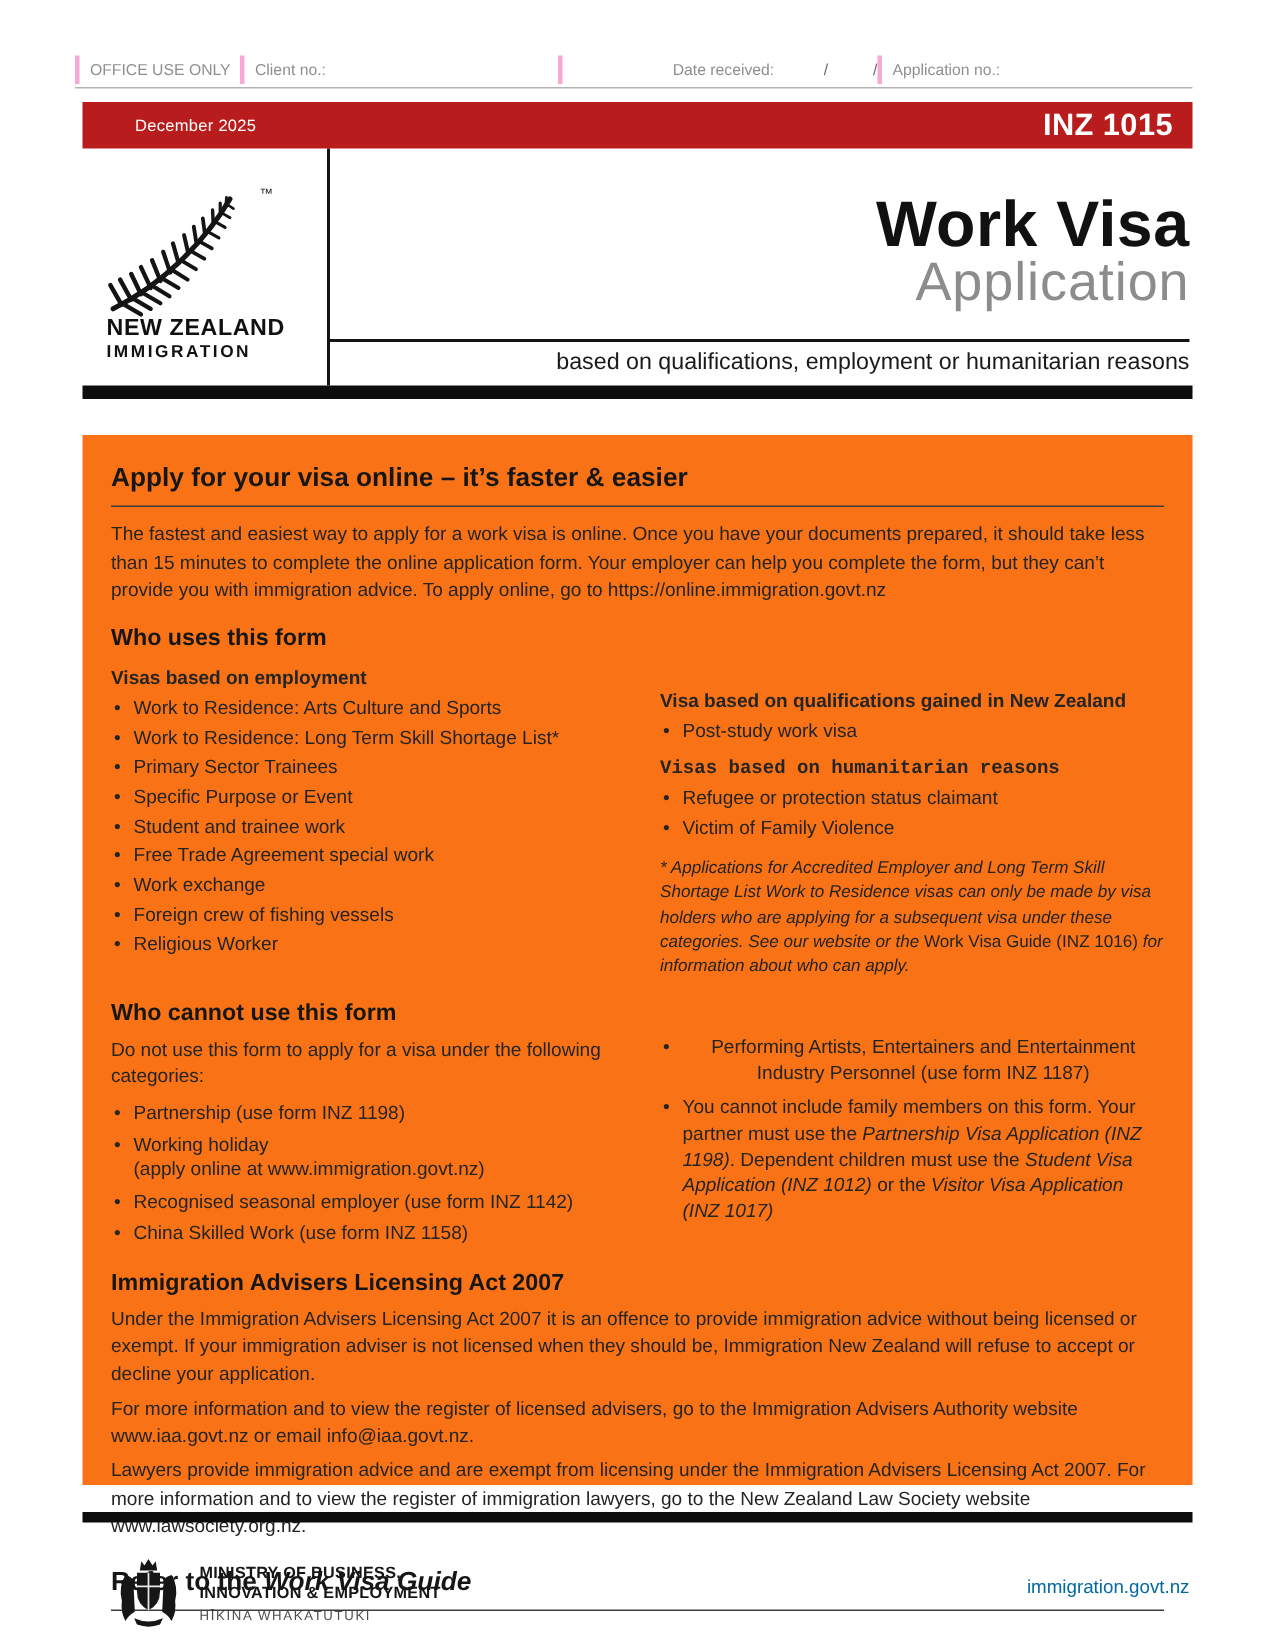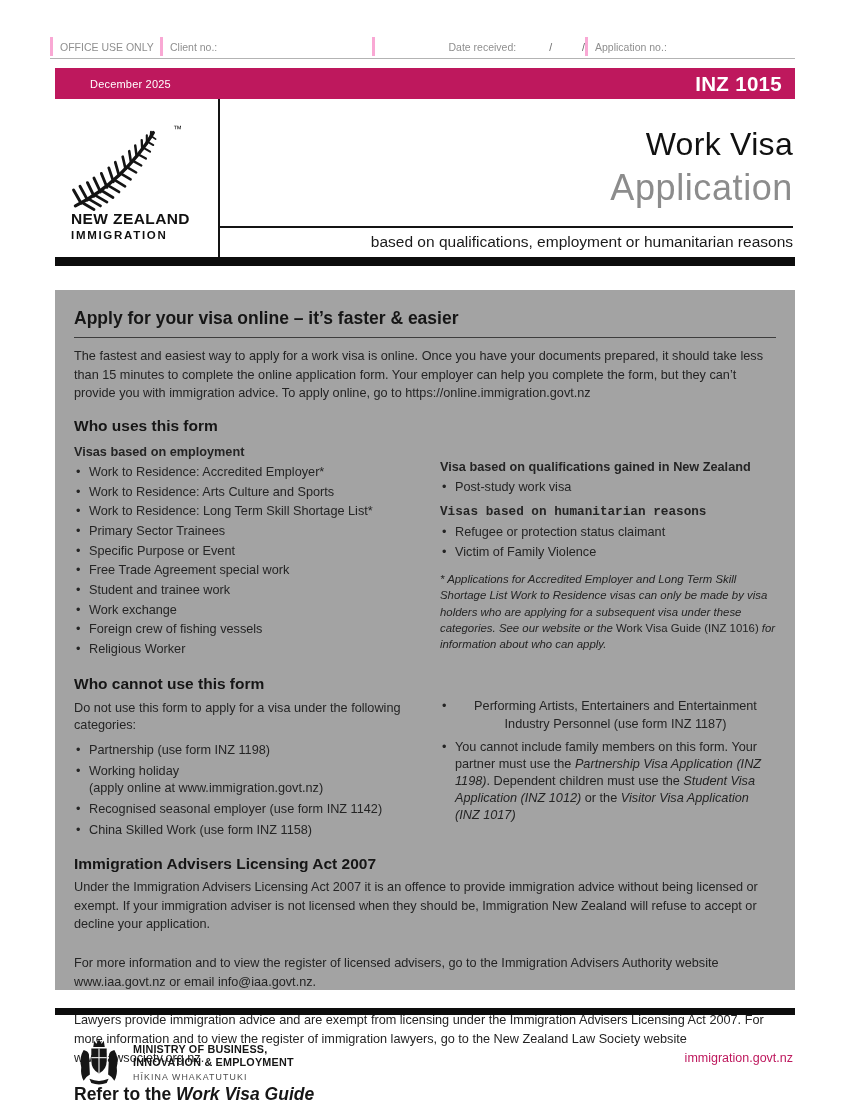--- a/index.html
+++ b/index.html
@@ -22,42 +22,42 @@
   .cell-client { width:212px; }
   .cell-date   { width:213px; display:flex;justify-content:flex-end; }
   .cell-app    { flex:1; }
   .slash { color:#6a6a6a; }
   .slash-1 { margin-left:33px; }
   .slash-2 { margin-left:30px; }
 
   
   .title-bar {
     position:absolute; left:55px; top:68px; width:740px; height:31px;
-    background:#be185d; color:#ffffff; display:flex; align-items:center;
+    background:#b91c1c; color:#ffffff; display:flex; align-items:center;
   }
   .version-date { margin-left:35px; font-size:11px; letter-spacing:0.2px; }
   .form-code { margin-left:auto; margin-right:13px; font-size:20.5px; font-weight:700; letter-spacing:0.3px; }
 
   
   .header-zone { position:absolute; left:55px; top:99px; width:740px; height:158px; }
   .v-divider { position:absolute; left:163px; top:0; width:2px; height:158px; background:#141414; }
   .fern { position:absolute; left:13px; top:20px; width:102px; height:94px; }
   .tm-mark { position:absolute; left:118px; top:25px; font-size:9px; color:#141414; }
   .brand-1 { position:absolute; left:16px; top:111px; font-size:15.5px; font-weight:700; letter-spacing:0.4px; color:#111; }
   .brand-2 { position:absolute; left:16px; top:130px; font-size:11.5px; font-weight:700; letter-spacing:1.7px; color:#111; }
-  .doc-title-1 { position:absolute; right:2px; top:27px; font-size:32px; font-weight:400; color:#111; letter-spacing:0.3px; }
+  .doc-title-1 { position:absolute; right:2px; top:27px; font-size:43px; font-weight:700; color:#111; letter-spacing:0.3px; }
   .doc-title-2 { position:absolute; right:2px; top:68px; font-size:36px; font-weight:400; color:#8c8c8c; letter-spacing:0.6px; }
   .subtitle-rule { position:absolute; left:163px; right:2px; top:127px; height:2px; background:#141414; }
   .doc-subtitle { position:absolute; right:2px; top:134px; font-size:15.5px; color:#1a1a1a; }
   .thick-bar-top { position:absolute; left:55px; top:257px; width:740px; height:9px; background:#0d0d0d; }
 
   
   .panel {
     position:absolute; left:55px; top:290px; width:740px; height:700px;
-    background:#a3a3a3; padding:10px 19px; font-size:12.7px; color:#242424;
+    background:#f97316; padding:10px 19px; font-size:12.7px; color:#242424;
   }
   .rule-heading {
     font-size:17.5px; font-weight:700; color:#161616;
     margin-top:8px; padding-bottom:8px; border-bottom:1.6px solid #3d3d3d;
   }
   .rule-heading .it { font-style:italic; }
   .body-p { margin-top:9px; line-height:1.47; }
   .b { font-weight:400; }
   .it { font-style:italic; }
   .up { font-style:normal; }
@@ -65,30 +65,30 @@
   .h3 { font-size:12.7px; font-weight:700; margin:3px 0 5px; }
   .cols { display:flex; margin-top:7px; }
   .col-left { width:345px; flex-shrink:0; }
   .col-right { flex:1; margin-left:21px; }
   .col-right .h3-offset { margin-top:18px; }
   ul.bullets { list-style:none; }
   ul.bullets li { position:relative; padding-left:15px; margin-bottom:3.4px; line-height:1.28; }
   ul.bullets li::before { content:"•"; position:absolute; left:2px; top:0; }
   .footnote { margin-top:11px; font-size:11.4px; font-style:italic; line-height:1.42; color:#232323; }
   .cannot-intro { margin:2px 0 8px; line-height:1.33; }
-  .adv-p { margin-top:20px; line-height:1.47; }
+  .adv-p { margin-top:4px; line-height:1.47; }
   .refer-heading { margin-top:17px; }
 
   
   .thick-bar-bottom { position:absolute; left:55px; top:1008px; width:740px; height:7px; background:#0d0d0d; }
   .coat-of-arms { position:absolute; left:74px; top:1037px; width:50px; height:48px; }
   .footer-ministry { position:absolute; left:133px; top:1043px; }
   .ministry-line { font-size:10.8px; font-weight:700; color:#161616; line-height:1.2; letter-spacing:0.2px; }
   .ministry-sub { font-size:8.8px; font-weight:400; color:#4c4c4c; letter-spacing:1.1px; margin-top:3px; }
-  .footer-site { position:absolute; right:57px; top:1051px; font-size:12.5px; color:#be185d; }
+  .footer-site { position:absolute; right:57px; top:1051px; font-size:12.5px; color:#0369a1; }
 </style>
 </head>
 <body>
 
 <div class="page">
 
   <div class="office-strip">
     <div class="office-cell cell-office">OFFICE USE ONLY</div>
     <div class="office-cell cell-client">
       <span>Client no.:</span>
@@ -158,27 +158,26 @@
 
     <div class="rule-heading">Apply for your visa online – it’s faster &amp; easier</div>
     <p class="body-p"><span>The fastest and easiest way to apply for a work visa is online. Once you have your documents prepared, it should take less than 15 minutes to complete the online application form. Your employer can help you complete the form, but they can’t provide you with immigration advice. To apply online, go to </span><span class="b">https://online.immigration.govt.nz</span></p>
 
     <div class="h2">Who uses this form</div>
 
     <div class="cols">
       <div class="col-left">
         <div class="h3">Visas based on employment</div>
         <ul class="bullets">
-          <li>Work to Residence: Accredited Employer*</li>
           <li>Work to Residence: Arts Culture and Sports</li>
           <li>Work to Residence: Long Term Skill Shortage List*</li>
           <li>Primary Sector Trainees</li>
           <li>Specific Purpose or Event</li>
+          <li>Student and trainee work</li>
           <li>Free Trade Agreement special work</li>
-          <li>Student and trainee work</li>
           <li>Work exchange</li>
           <li>Foreign crew of fishing vessels</li>
           <li>Religious Worker</li>
         </ul>
       </div>
       <div class="col-right">
         <div class="h3 h3-offset">Visa based on qualifications gained in New Zealand</div>
         <ul class="bullets">
           <li>Post-study work visa</li>
         </ul>

